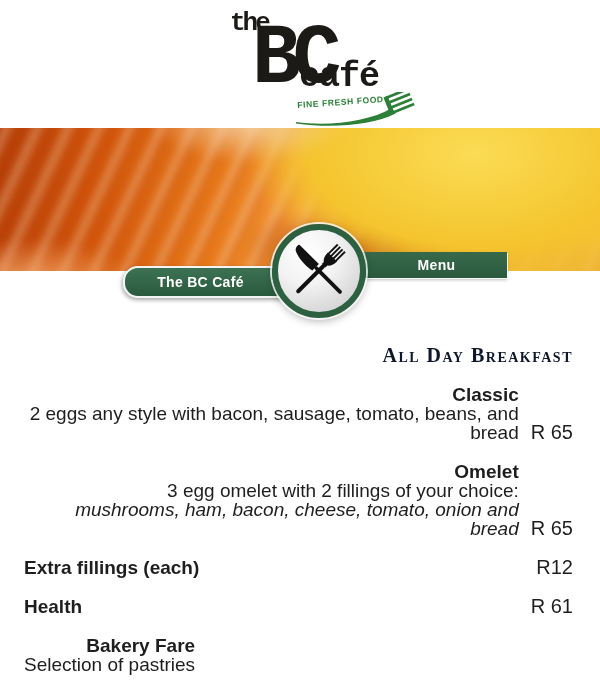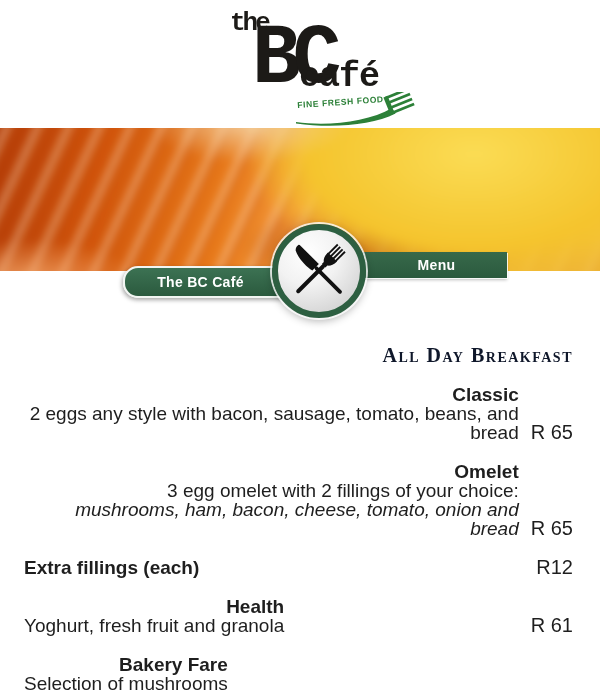--- a/index.html
+++ b/index.html
@@ -142,26 +142,25 @@
     <div class="item">
       <div class="item-left">
         <div class="item-name">Extra fillings (each)</div>
       </div>
       <div class="item-price">R12</div>
     </div>
 
     <div class="item">
       <div class="item-left">
         <div class="item-name">Health</div>
-        <div class="item-line">Yoghurt, fresh fruit and granola</div>
       </div>
       <div class="item-price">R 61</div>
     </div>
 
     <div class="item">
       <div class="item-left">
         <div class="item-name">Bakery Fare</div>
-        <div class="item-line">Selection of mushrooms</div>
+        <div class="item-line">Selection of pastries</div>
       </div>
     </div>
   </main>
 
 </div>
 
 </body></html>

